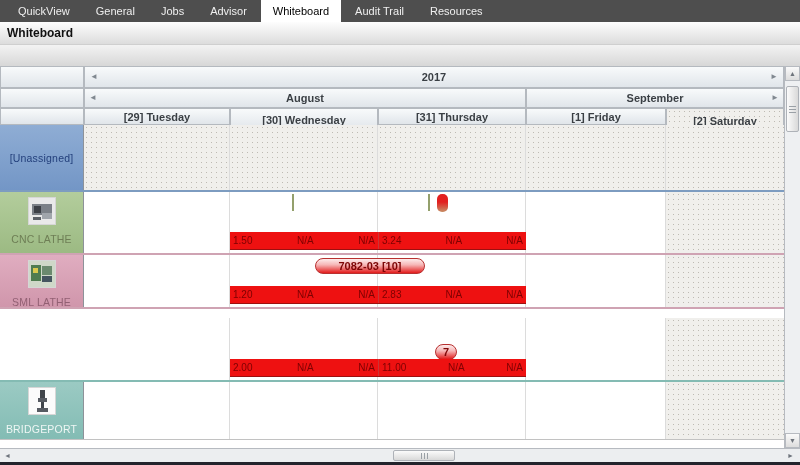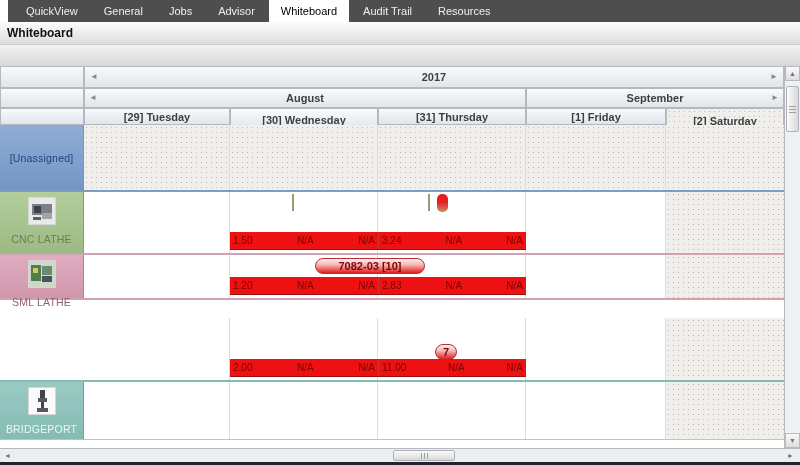--- a/index.html
+++ b/index.html
@@ -1,20 +1,20 @@
 <!DOCTYPE html>
 <html><head>
 <meta charset="utf-8">
 <style>
   html,body{margin:0;padding:0;background:#9aa0a6;}
   .window{position:relative;width:800px;height:465px;background:#fff;
     font-family:"Liberation Sans",sans-serif;overflow:hidden;margin:0 auto;}
 
   
-  .tabbar{position:absolute;top:0;left:8px;right:0;height:22px;background:#4e4e4e;
+  .tabbar{position:absolute;top:0;left:0;right:0;height:22px;background:#4e4e4e;
     display:flex;align-items:stretch;padding-left:6px;}
   .tab{padding:0 12px;margin-right:2px;line-height:22px;font-size:11px;color:#efefef;white-space:nowrap;}
   .tab.selected{background:#fff;color:#000;}
 
   
   .titlebar{position:absolute;top:22px;left:0;right:0;height:23px;
     background:linear-gradient(#fdfdfd,#dcdcdc);border-bottom:1px solid #cfcfcf;box-sizing:border-box;}
   .titlebar .title{margin-left:7px;font-weight:bold;font-size:12px;color:#111;line-height:22px;}
   .toolgap{position:absolute;top:45px;left:0;right:0;height:21px;
     background:linear-gradient(#f3f3f3,#d7d7d7);}
@@ -169,21 +169,21 @@
               <rect width="26" height="26" fill="#e9e9e9"></rect>
               <rect x="3" y="6" width="20" height="11" fill="#7b8087"></rect>
               <rect x="5" y="8" width="7" height="7" fill="#3c4046"></rect>
               <rect x="13" y="15" width="10" height="6" fill="#a0a5ab"></rect>
               <rect x="4" y="19" width="8" height="3" fill="#5b6066"></rect>
             </svg></span>
         <span class="rname">CNC LATHE</span>
       </div>
     </div>
 
-    <div class="brow r-smllathe" style="top:189px;height:45px;">
+    <div class="brow r-smllathe" style="top:189px;height:54px;">
       <div class="bcell c-d0"></div>
       <div class="bcell c-d1"></div>
       <div class="bcell c-d2"></div>
       <div class="bcell c-d3"></div>
       <div class="bcell stipple c-d4"></div>
       <div class="pill" style="left:315px;top:3px;width:110px;">7082-03 [10]</div>
       <div class="loadbar">
         <div class="loadseg">
           <span>1.20</span>
           <span>N/A</span>

